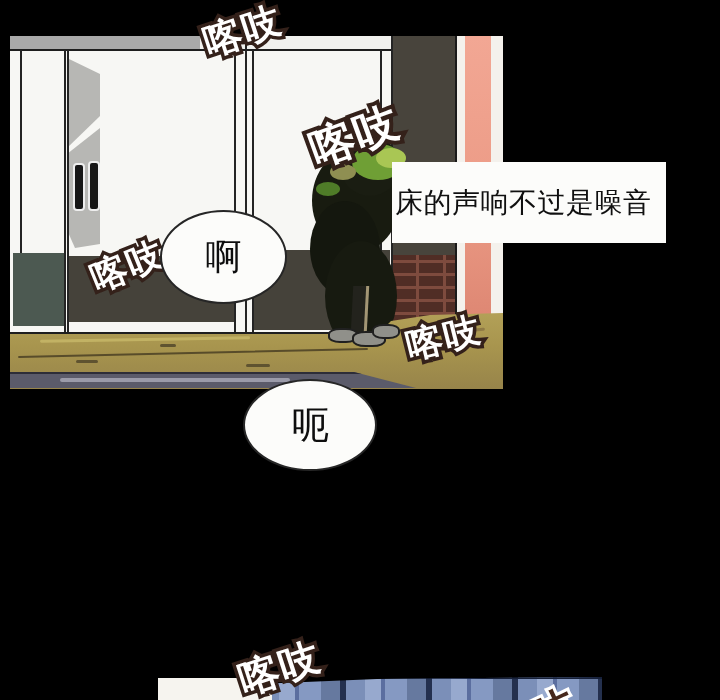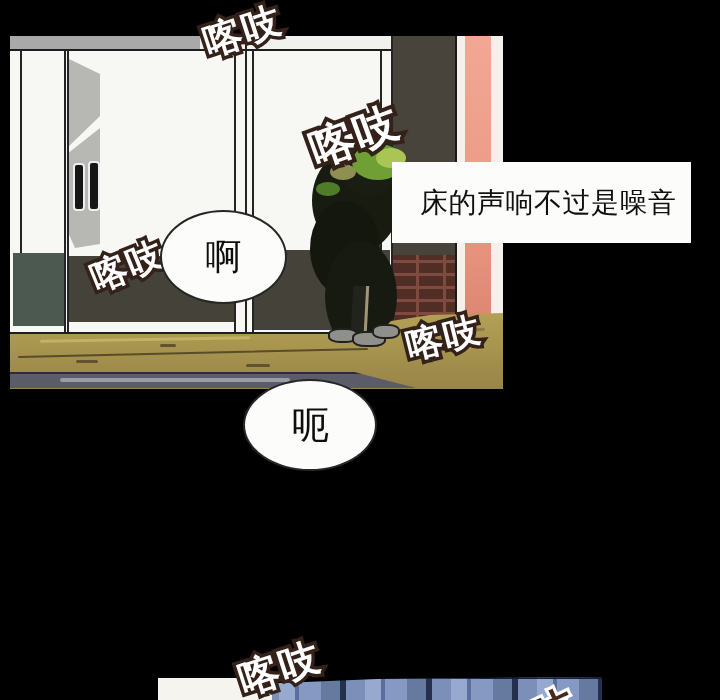--- a/index.html
+++ b/index.html
@@ -30,21 +30,21 @@
   .bluestrip{position:absolute;background:#5b5b6a;box-shadow:inset 0 2px 0 #2d2d38;
              clip-path:polygon(0 0,344px 0,406px 16px,0 16px);}
   .stone{position:absolute;background:#90908a;border:2px solid #202020;border-radius:40%;}
   .trunk{position:absolute;background:#23231d;border-right:3px solid #a39675;transform:skewX(-3deg);}
   .blob{position:absolute;border-radius:50%;}
 
   
   .bubble{position:absolute;background:#fcfcfa;border:2px solid #262626;border-radius:50%;
           display:flex;align-items:center;justify-content:center;color:#0e0e0e;}
   .caption{position:absolute;background:#fcfcfa;display:flex;align-items:center;
-           color:#101010;font-size:28px;white-space:nowrap;padding-left:28px;letter-spacing:0.5px;}
+           color:#101010;font-size:28px;white-space:nowrap;padding-left:3px;letter-spacing:0.5px;}
 
   
   .sfx{position:absolute;white-space:nowrap;font-weight:bold;line-height:1;letter-spacing:2px;}
   .sfx .stroke{position:absolute;left:0;top:0;color:#34211a;-webkit-text-stroke:7px #34211a;}
   .sfx .fill{position:relative;color:#ffffff;}
   .sfx.big .stroke{-webkit-text-stroke:8px #34211a;}
   .sfx.inverse .stroke{color:#ffffff;-webkit-text-stroke:6px #ffffff;}
   .sfx.inverse .fill{color:#46281c;}
 
   

